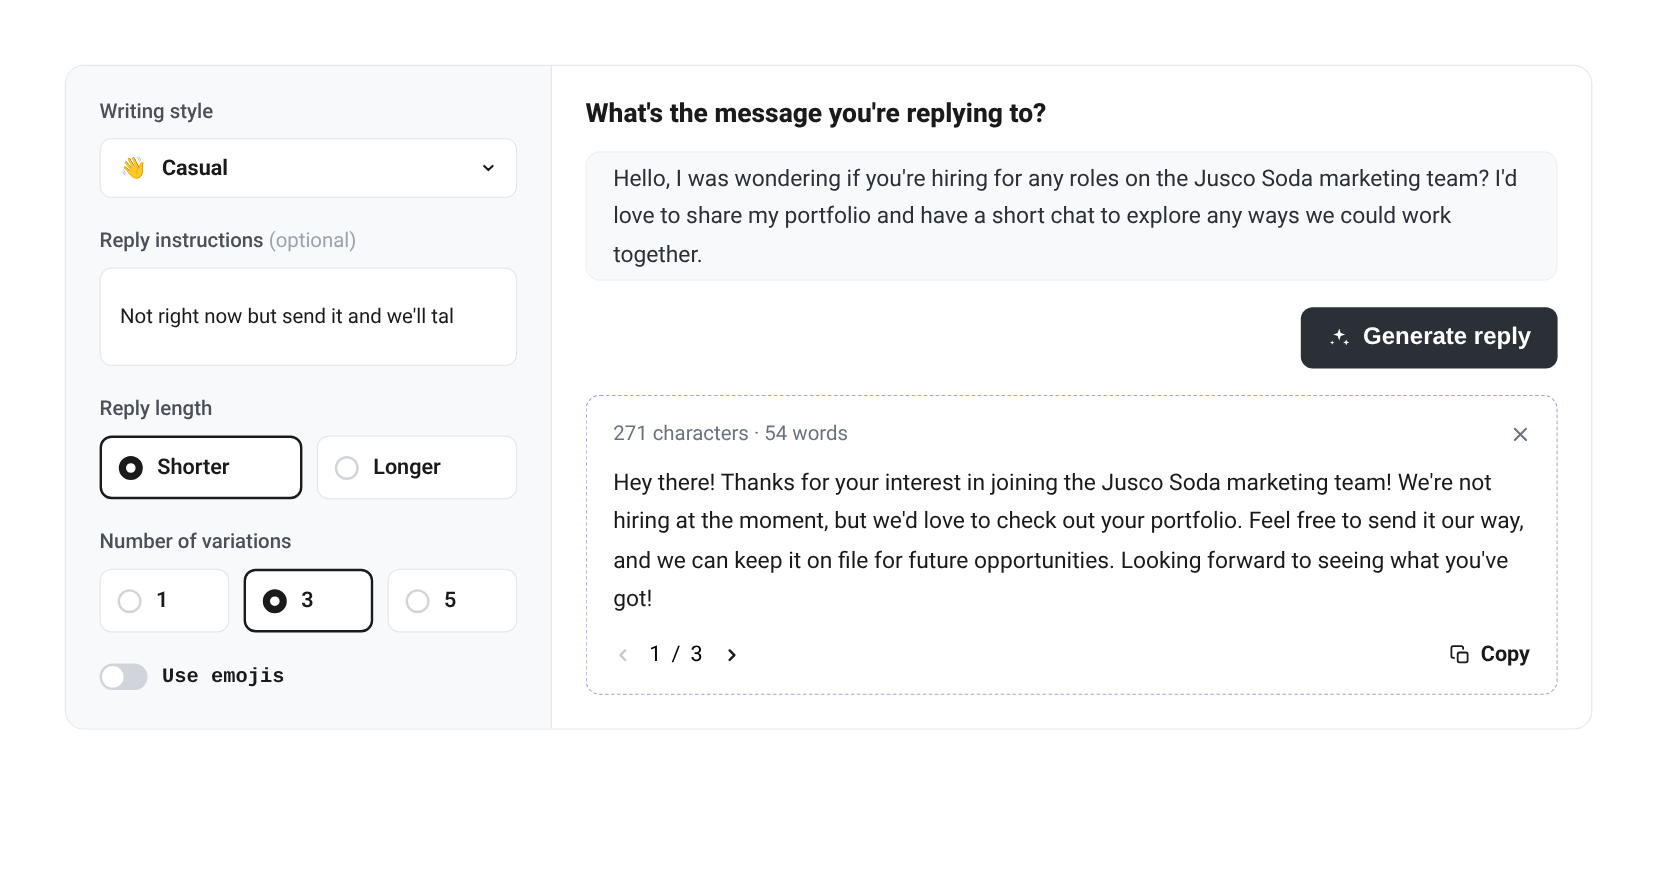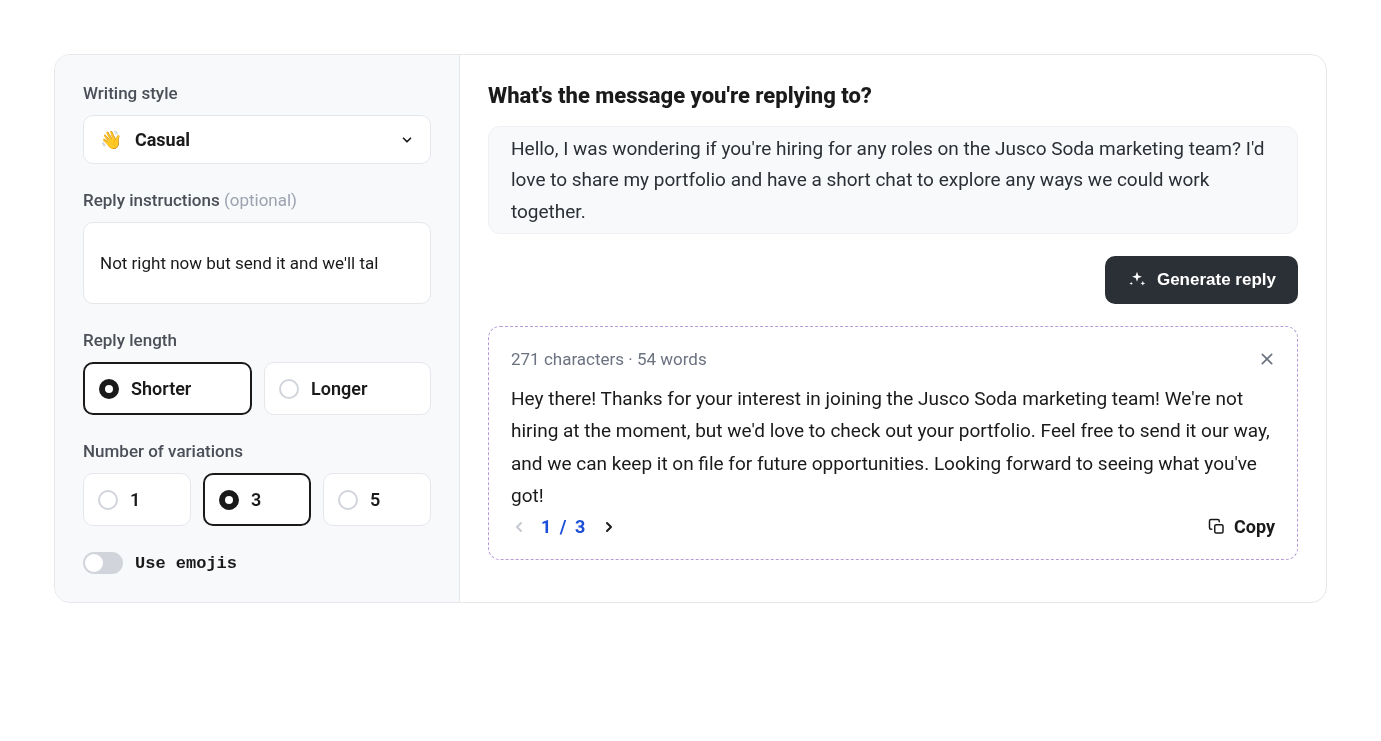--- a/index.html
+++ b/index.html
@@ -140,21 +140,21 @@
   display: flex;
   justify-content: flex-end;
   margin-bottom: 22px;
 }
 .gen-btn {
   background: #2b2f36;
   color: #fff;
   border: none;
   border-radius: 10px;
   padding: 14px 22px;
-  font-size: 17px;
+  font-size: 20px;
   font-weight: 700;
   display: inline-flex;
   align-items: center;
   gap: 10px;
   cursor: pointer;
 }
 .reply-box {
   border: 1px dashed #b49cd6;
   border-radius: 12px;
   padding: 22px 22px;
@@ -169,38 +169,38 @@
 .reply-meta { font-size: 17px; color: #6b7280; }
 .close-x {
   width: 16px; height: 16px;
   color: #6b7280;
   cursor: pointer;
 }
 .reply-text {
   font-size: 19px;
   line-height: 1.7;
   color: #1a1a1a;
-  margin-bottom: 4px;
+  margin-bottom: 20px;
 }
 .reply-footer {
   display: flex;
   justify-content: space-between;
   align-items: center;
 }
 .pager {
   display: flex;
   align-items: center;
   gap: 14px;
 }
 .pager .arrow {
   color: #c5c9d0;
   cursor: pointer;
 }
 .pager .arrow.enabled { color: #1a1a1a; }
-.pager .pos { font-size: 18px; font-weight: 700; color: #1d4ed8; letter-spacing: 2px; }
+.pager .pos { font-size: 18px; font-weight: 400; color: #000000; letter-spacing: 2px; }
 .copy-btn {
   display: inline-flex;
   align-items: center;
   gap: 8px;
   font-size: 18px;
   font-weight: 700;
   color: #1a1a1a;
   cursor: pointer;
 }
 svg { display: block; }

